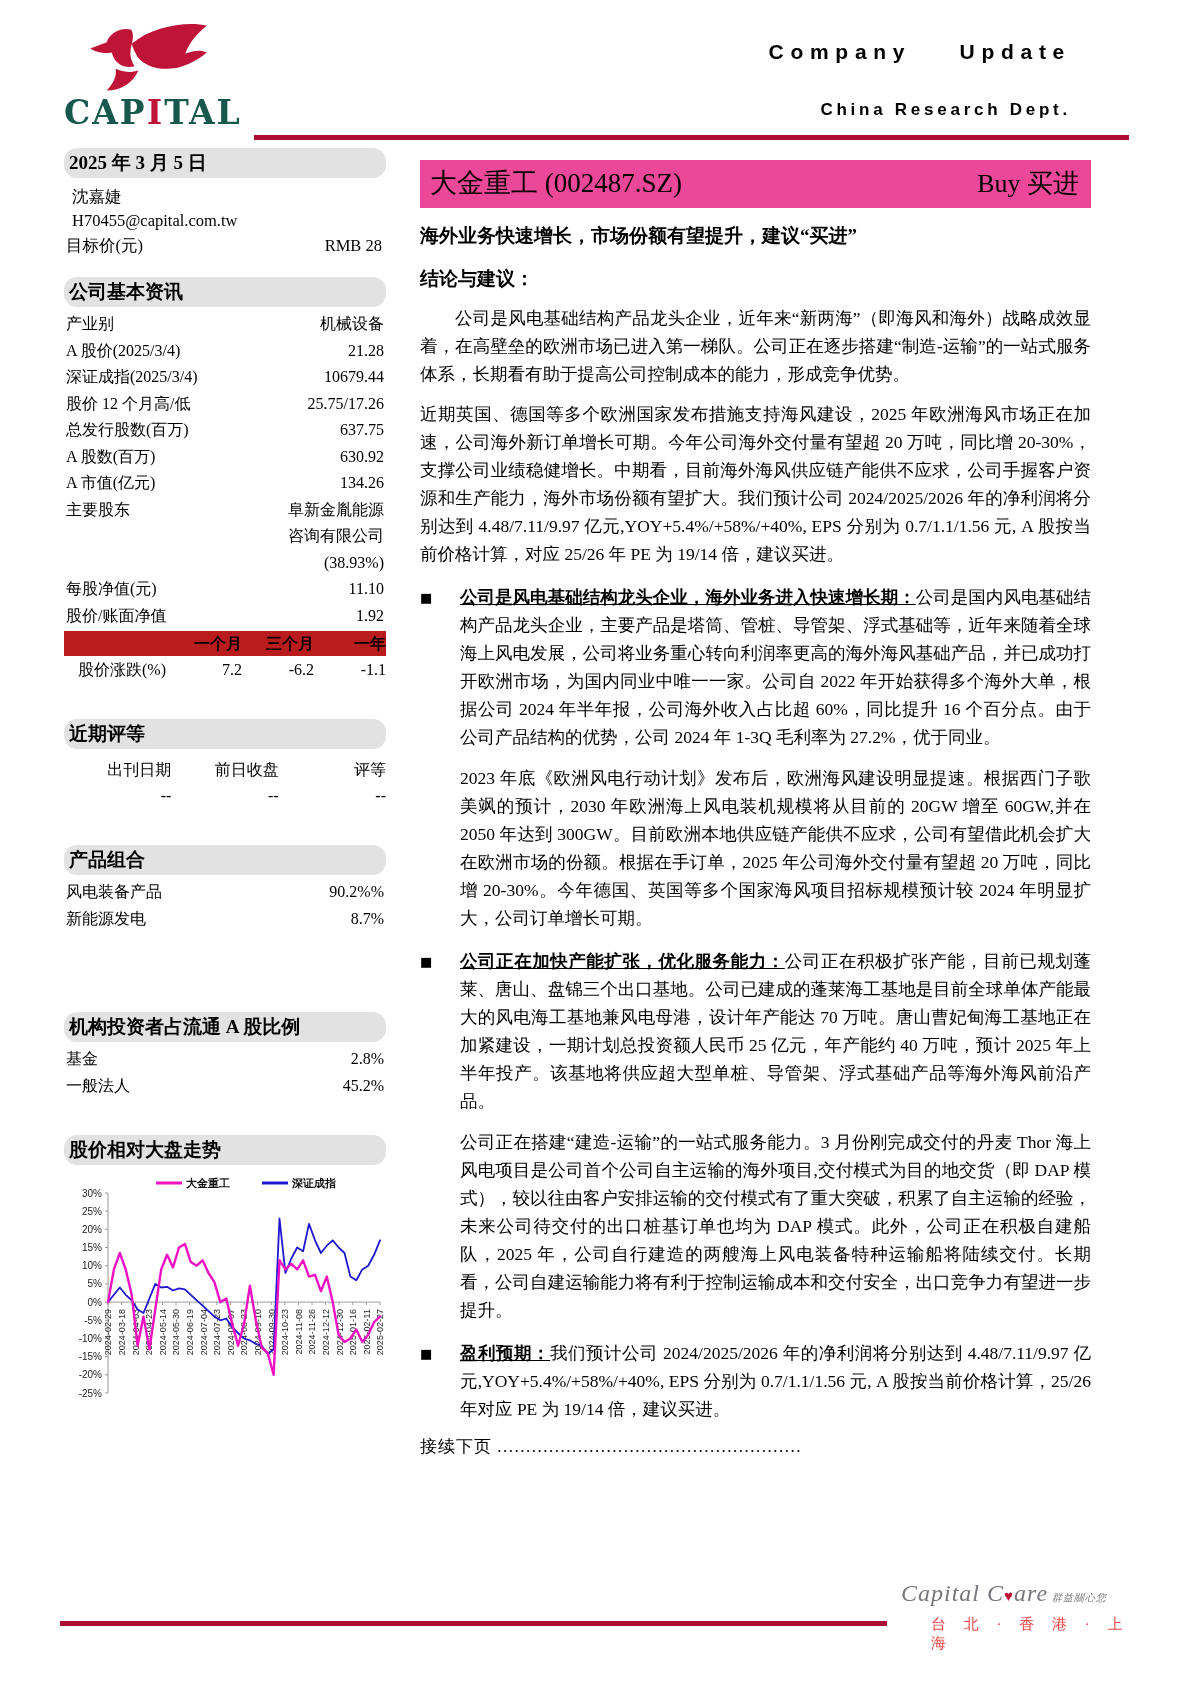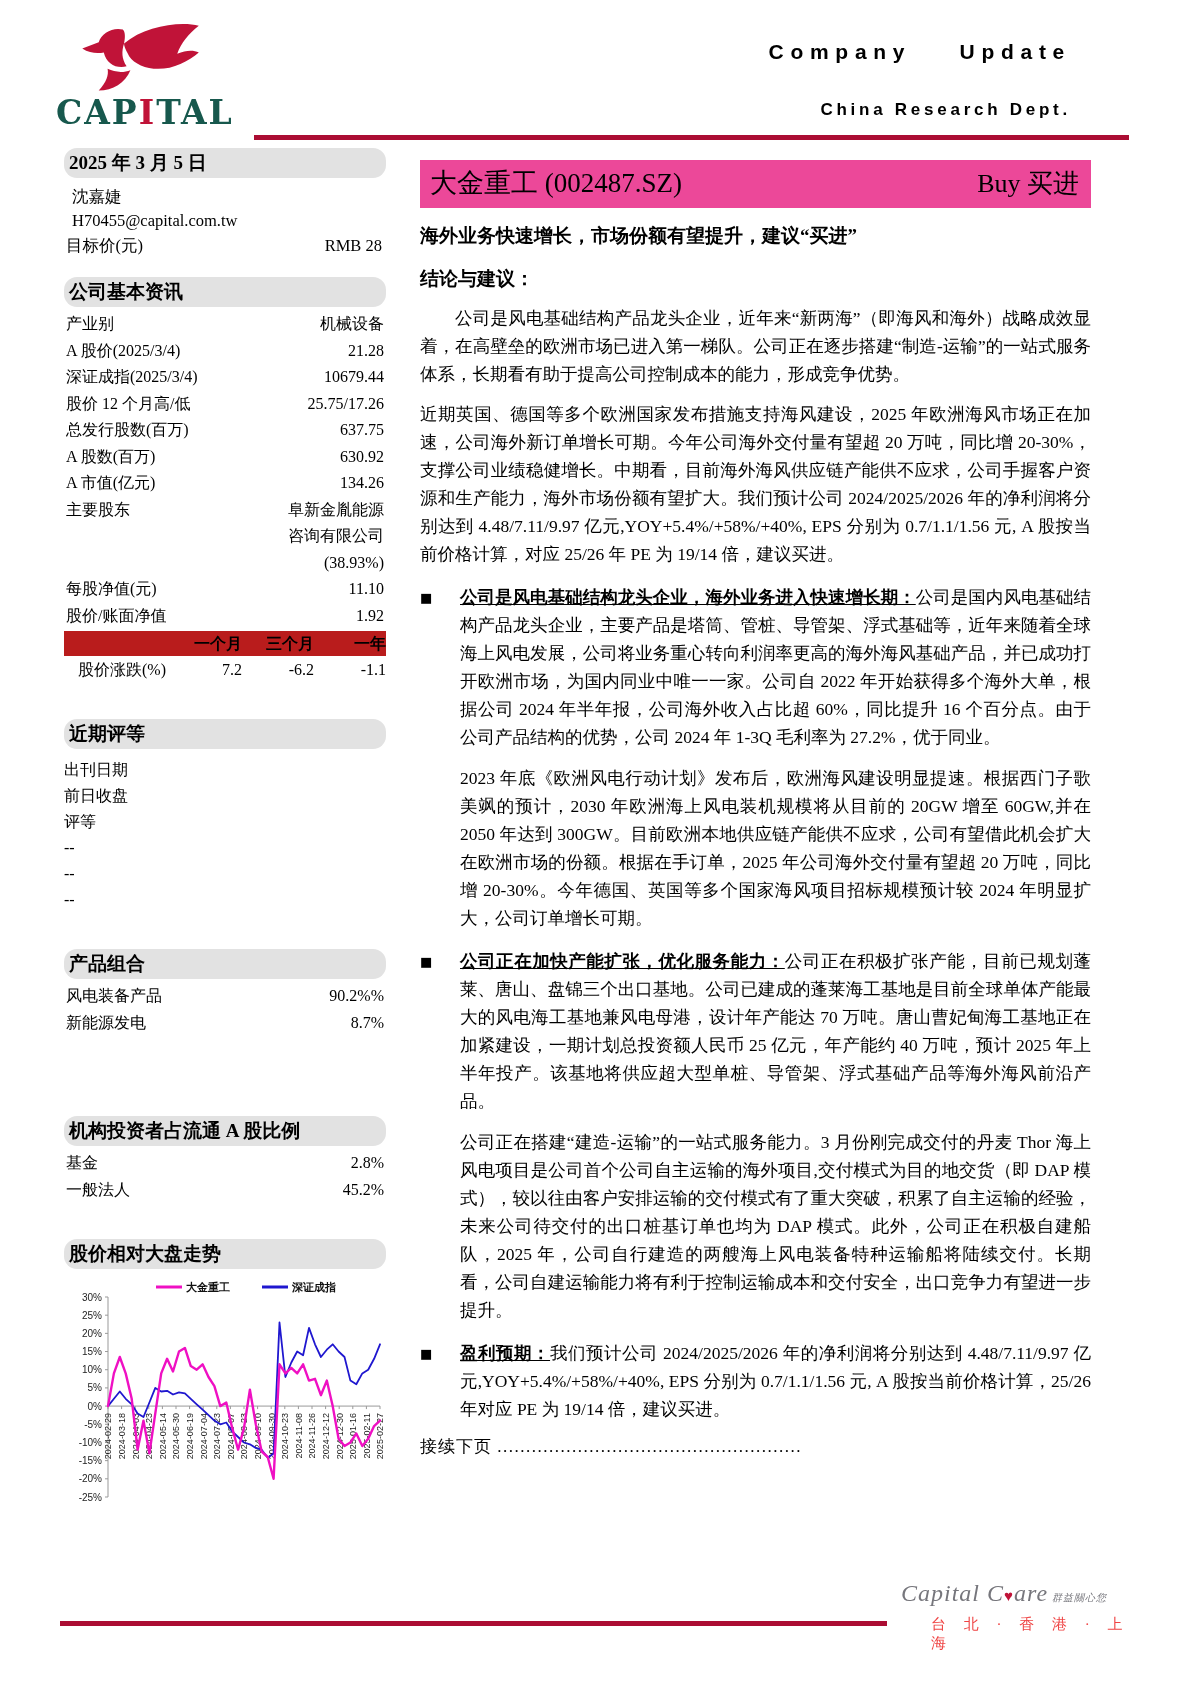--- a/index.html
+++ b/index.html
@@ -3,21 +3,21 @@
 <meta charset="utf-8">
 <style>
   * { margin:0; padding:0; box-sizing:border-box; }
   body { background:#fff; }
   .page {
     position:relative; width:1191px; height:1685px; margin:0 auto; background:#fff;
     font-family:"Liberation Serif","DejaVu Serif",serif; color:#000; overflow:hidden;
   }
   
   header { position:relative; height:142px; }
-  .logo-block { position:absolute; left:56px; top:22px; width:190px; }
+  .logo-block { position:absolute; left:64px; top:22px; width:190px; }
   .eagle { display:block; width:128px; height:76px; margin-left:18px; }
   .wordmark { font-family:"DejaVu Serif","Liberation Serif",serif; font-weight:bold;
     font-size:33px; letter-spacing:2px; color:#17584d; line-height:30px; }
   .wordmark .red-i { color:#c01338; }
   .hdr-right { position:absolute; right:120px; top:40px; text-align:right;
     font-family:"Liberation Sans","DejaVu Sans",sans-serif; font-weight:bold; }
   .doc-type { font-size:21px; letter-spacing:.32em; word-spacing:1.7em; }
   .dept { font-size:17px; letter-spacing:.22em; margin-top:36px; }
   .hdr-rule { position:absolute; left:254px; right:62px; bottom:2px; height:5px; background:#ab0d33; }
   
@@ -32,21 +32,21 @@
   .side-section { margin-top:18px; }
   .info-rows { padding:4px 2px 0 2px; }
   .info-row { display:flex; justify-content:space-between; line-height:26.5px; }
   .info-row .v { text-align:right; white-space:pre-line; }
   .perf-head { display:flex; background:#b91c1c; line-height:25px; margin-top:2px; }
   .perf-head span { width:72px; text-align:right; font-weight:bold; }
   .perf-head .pad { flex:1; }
   .perf-row { display:flex; line-height:27px; padding-left:14px; }
   .perf-row .lbl { flex:1; }
   .perf-row span.num { width:72px; text-align:right; }
-  .ratings-head, .ratings-row { display:flex; text-align:left; line-height:26px;flex-direction:column; }
+  .ratings-head, .ratings-row { display:flex; text-align:right; line-height:26px; }
   .ratings-head span, .ratings-row span { flex:1; }
   .ratings-head { padding-top:8px; }
   .mix-rows { padding:4px 2px 0 2px; }
   .sect-gap-lg { margin-top:36px; }
   .sect-gap-xl { margin-top:80px; }
   .chart-wrap { margin-top:8px; }
   
   .title-bar { display:flex; justify-content:space-between; align-items:baseline;
     background:#ec4899; margin-top:18px; padding:5px 12px 7px 10px; }
   .title-bar .t { font-size:27px; }

